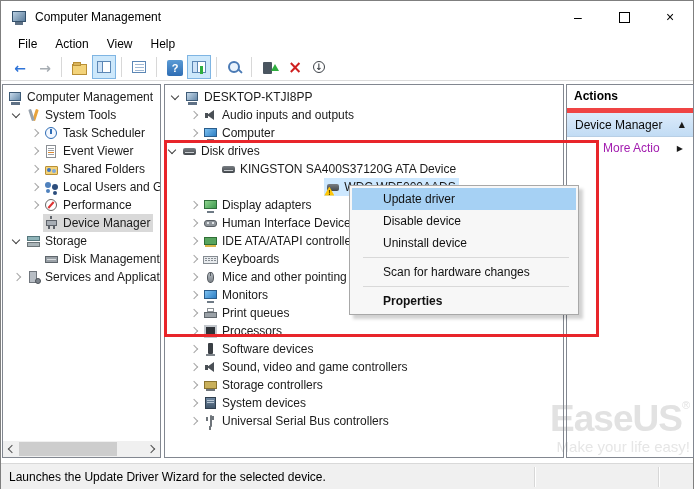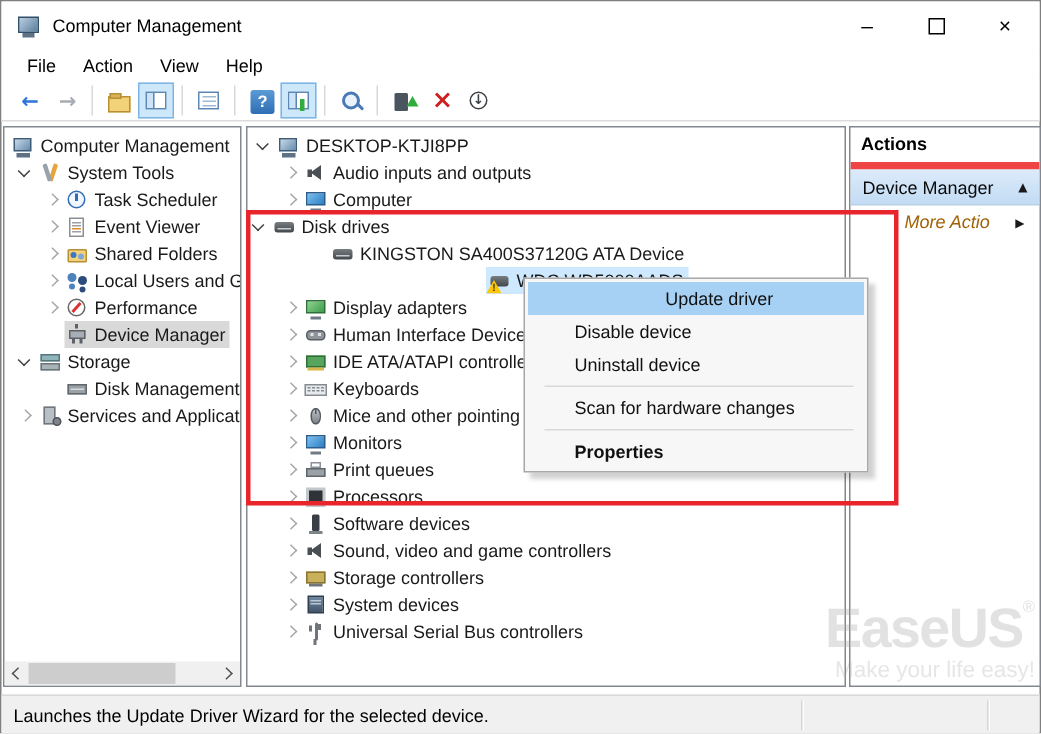--- a/index.html
+++ b/index.html
@@ -125,26 +125,26 @@
   .scroll-arrow.left::before{left:6px;transform:rotate(-135deg);}
   .scroll-arrow.right::before{left:4px;transform:rotate(45deg);}
   .hthumb{position:absolute;left:16px;top:1px;width:98px;height:14px;background:#cdcdcd;}
 
   
   .actions-header{height:23px;line-height:23px;padding-left:7px;font-weight:bold;color:#000;border-bottom:5px solid #ef4444;}
   .actions-group{height:23px;display:flex;align-items:center;padding:0 8px;background:linear-gradient(var(--actions_gradient_top),var(--actions_gradient_bottom));border-bottom:1px solid #b8cfe5;}
   .actions-group-title{flex:1;color:#0a0a0a;}
   .tri{font-size:8px;color:#1a1a1a;font-family:"DejaVu Sans",sans-serif;}
   .actions-more{height:22px;display:flex;align-items:center;padding:0 10px 0 36px;}
-  .actions-more-label{flex:1;color:#a16207;font-style:italic;}
+  .actions-more-label{flex:1;color:#a21caf;}
 
   
   .context-menu{position:absolute;left:348px;top:184px;width:230px;background:#f7f7f7;border:1px solid #a8a8a8;box-shadow:4px 4px 3px rgba(0,0,0,0.18);padding:2px;box-sizing:border-box;z-index:40;}
   .cm-item{height:22px;line-height:22px;padding-left:31px;color:#111;}
-  .cm-item.hl{background:var(--menu_highlight);text-align:center;}
+  .cm-item.hl{background:var(--menu_highlight);}
   .cm-item.bold{font-weight:bold;}
   .cm-sep{height:1px;background:#d9d9d9;margin:3px 7px 3px 11px;}
 
   
   .statusbar{position:absolute;left:0;top:462px;width:100%;height:27px;background:#f0f0f0;border-top:1px solid #d9d9d9;box-sizing:border-box;}
   .status-text{position:absolute;left:8px;top:0;height:100%;display:flex;align-items:center;color:#000;}
   .status-sep{position:absolute;top:3px;bottom:3px;width:1px;background:#d7d7d7;box-shadow:1px 0 0 #fff;}
 
   
   .annotation-rect{position:absolute;left:163px;top:139px;width:435px;height:197px;border:3px solid var(--annotation_red);box-sizing:border-box;z-index:60;}

